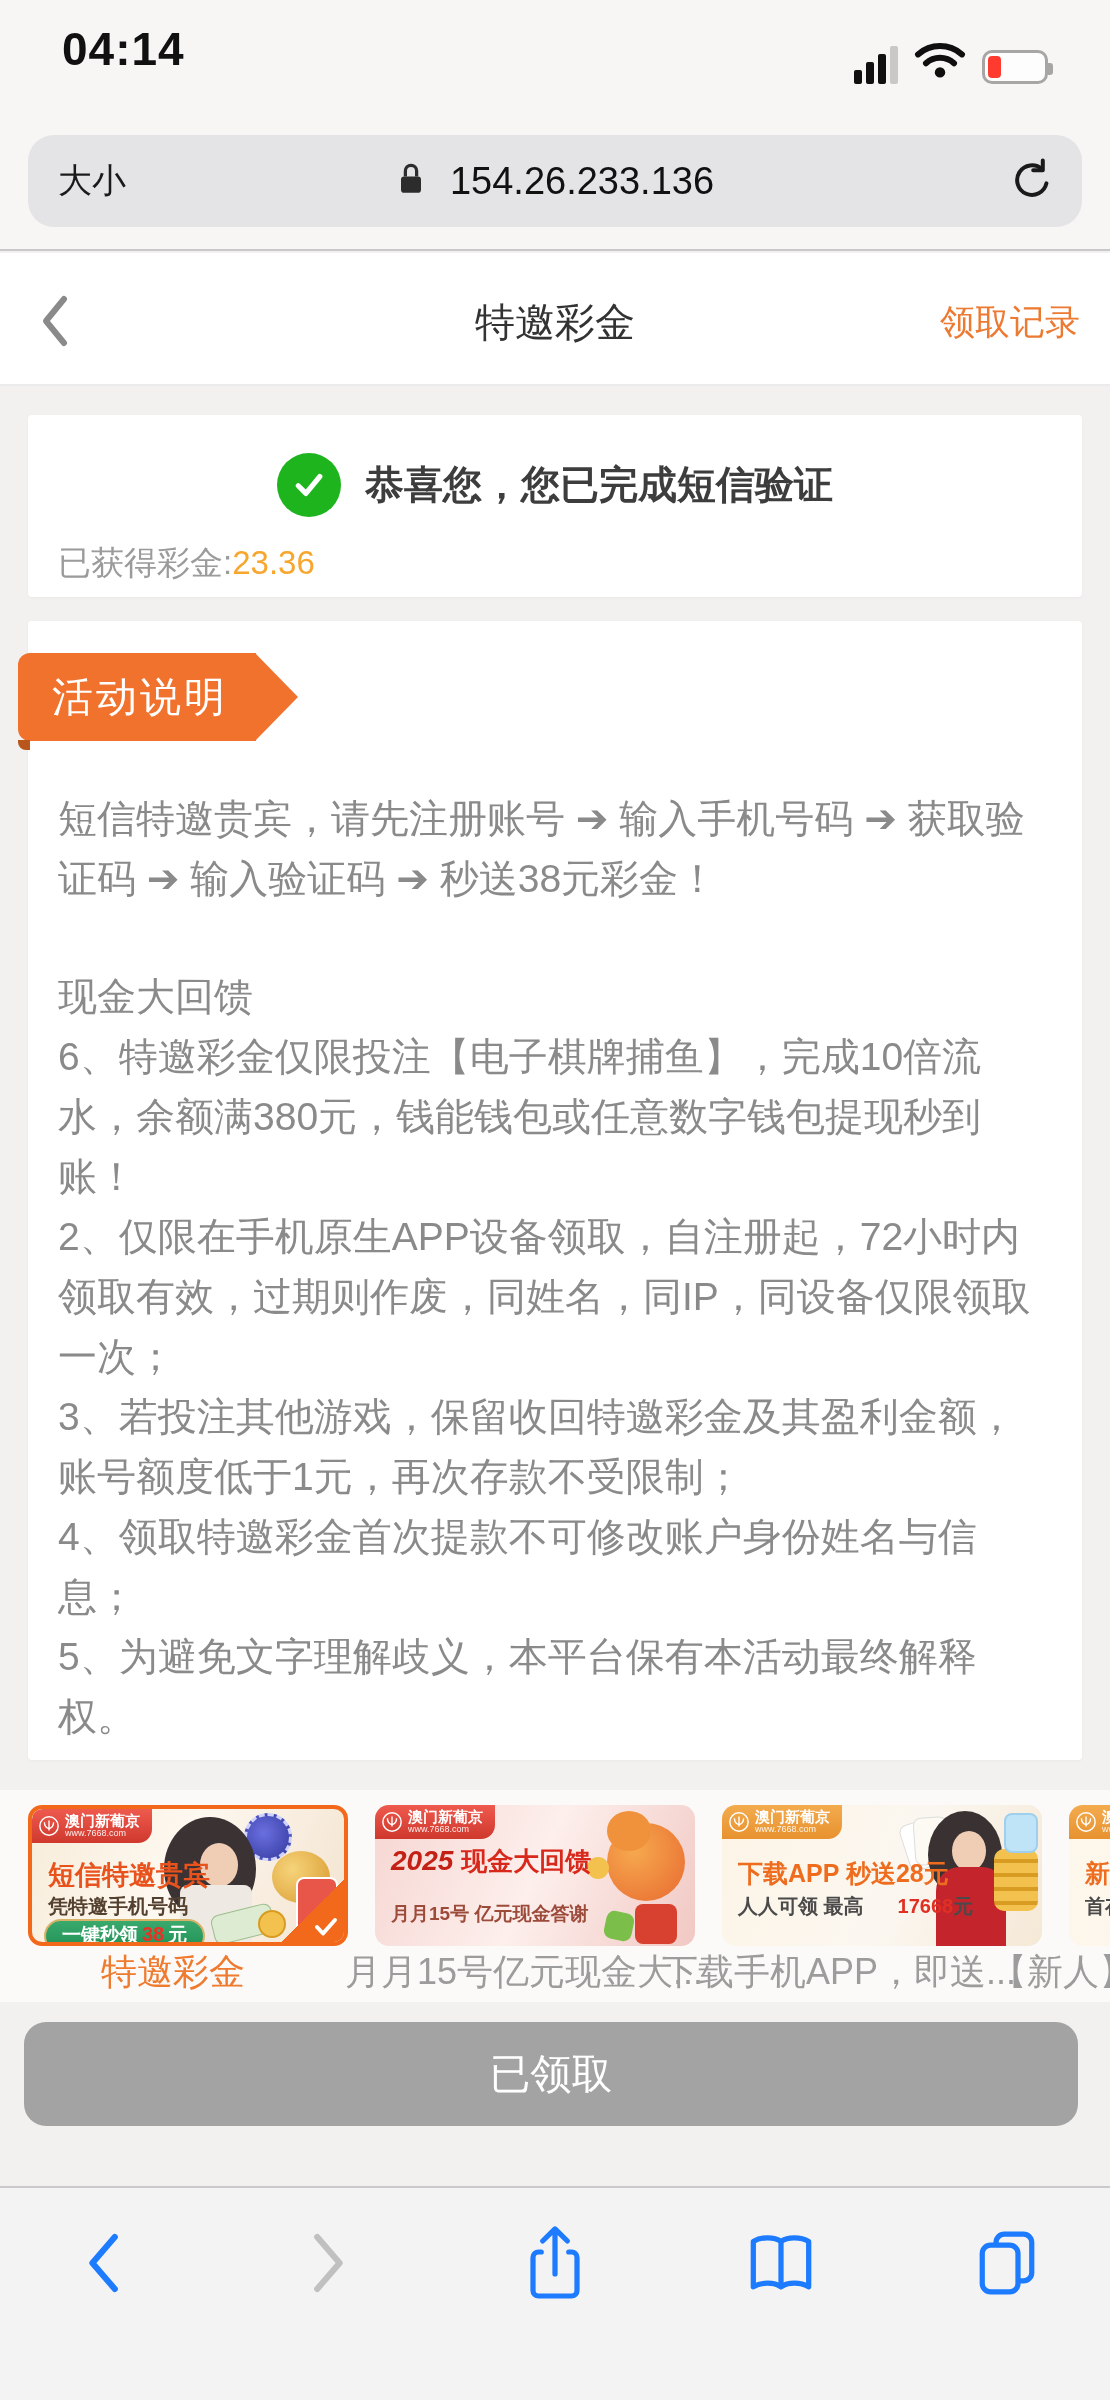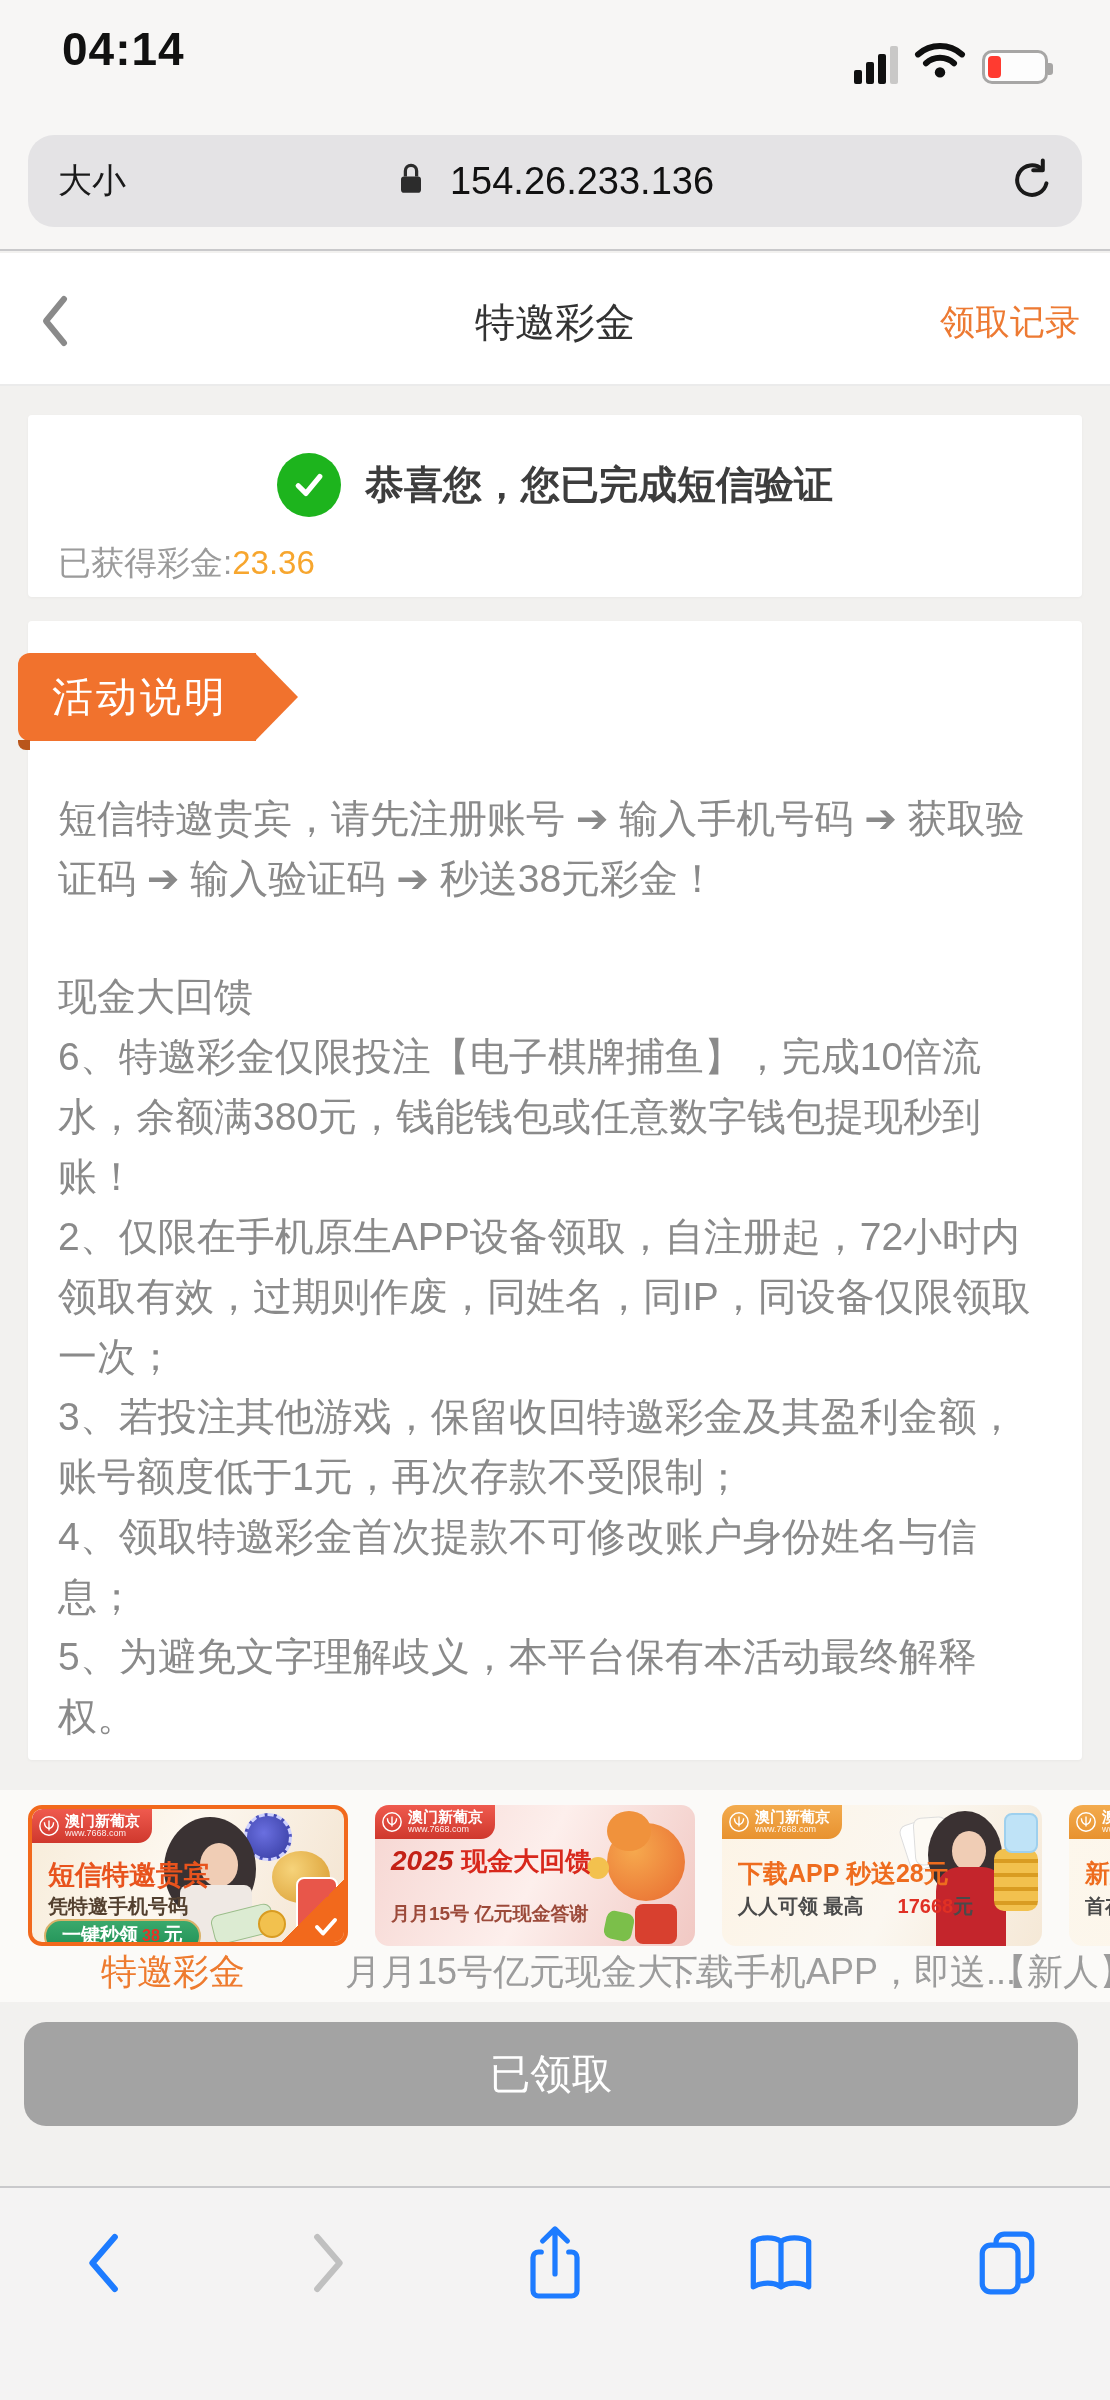--- a/index.html
+++ b/index.html
@@ -72,21 +72,21 @@
   .logo-chip.orange { background:linear-gradient(180deg,#f3ab4e,#e8922f); }
   .logo-lines { display:flex; flex-direction:column; line-height:1.05; }
   .logo-l1 { font-size:15px; font-weight:700; }
   .logo-l2 { font-size:9px; opacity:.9; }
   .b-text { position:absolute; left:16px; z-index:2; white-space:nowrap; }
   .b1-title { top:48px; font-size:27px; font-weight:800; color:#e8531d; }
   .b1-sub { top:84px; font-size:20px; font-weight:700; color:#53402f; }
   .b1-pill { position:absolute; left:12px; top:110px; z-index:2; display:inline-flex; align-items:baseline; gap:2px;
              background:linear-gradient(180deg,#3aa96c,#1f8f55); border:2px solid #d9b26a;
              border-radius:999px; padding:1px 16px 3px; color:#fff; font-size:19px; font-weight:700; }
-  .b1-pill .amt { color:#e83226; font-size:16px; font-weight:800; padding:0 2px; }
+  .b1-pill .amt { color:#e83226; font-size:20px; font-weight:800; padding:0 2px; }
   .corner-check { position:absolute; right:0; bottom:0; width:62px; height:62px; z-index:4;
                   background:linear-gradient(315deg,#f2691c 50%,rgba(0,0,0,0) 50%); }
   .corner-check svg { position:absolute; right:5px; bottom:4px; }
 
   .b2-title-row { top:39px; display:flex; align-items:baseline; gap:8px; }
   .b2-2025 { font-size:28px; font-weight:800; font-style:italic; color:#c42116; }
   .b2-title { font-size:26px; font-weight:800; color:#d8281c; }
   .b2-sub { top:96px; font-size:19px; font-weight:700; color:#9c4a3a; }
 
   .b3-title { top:52px; font-size:25px; font-weight:800; color:#ee6c1e; }

